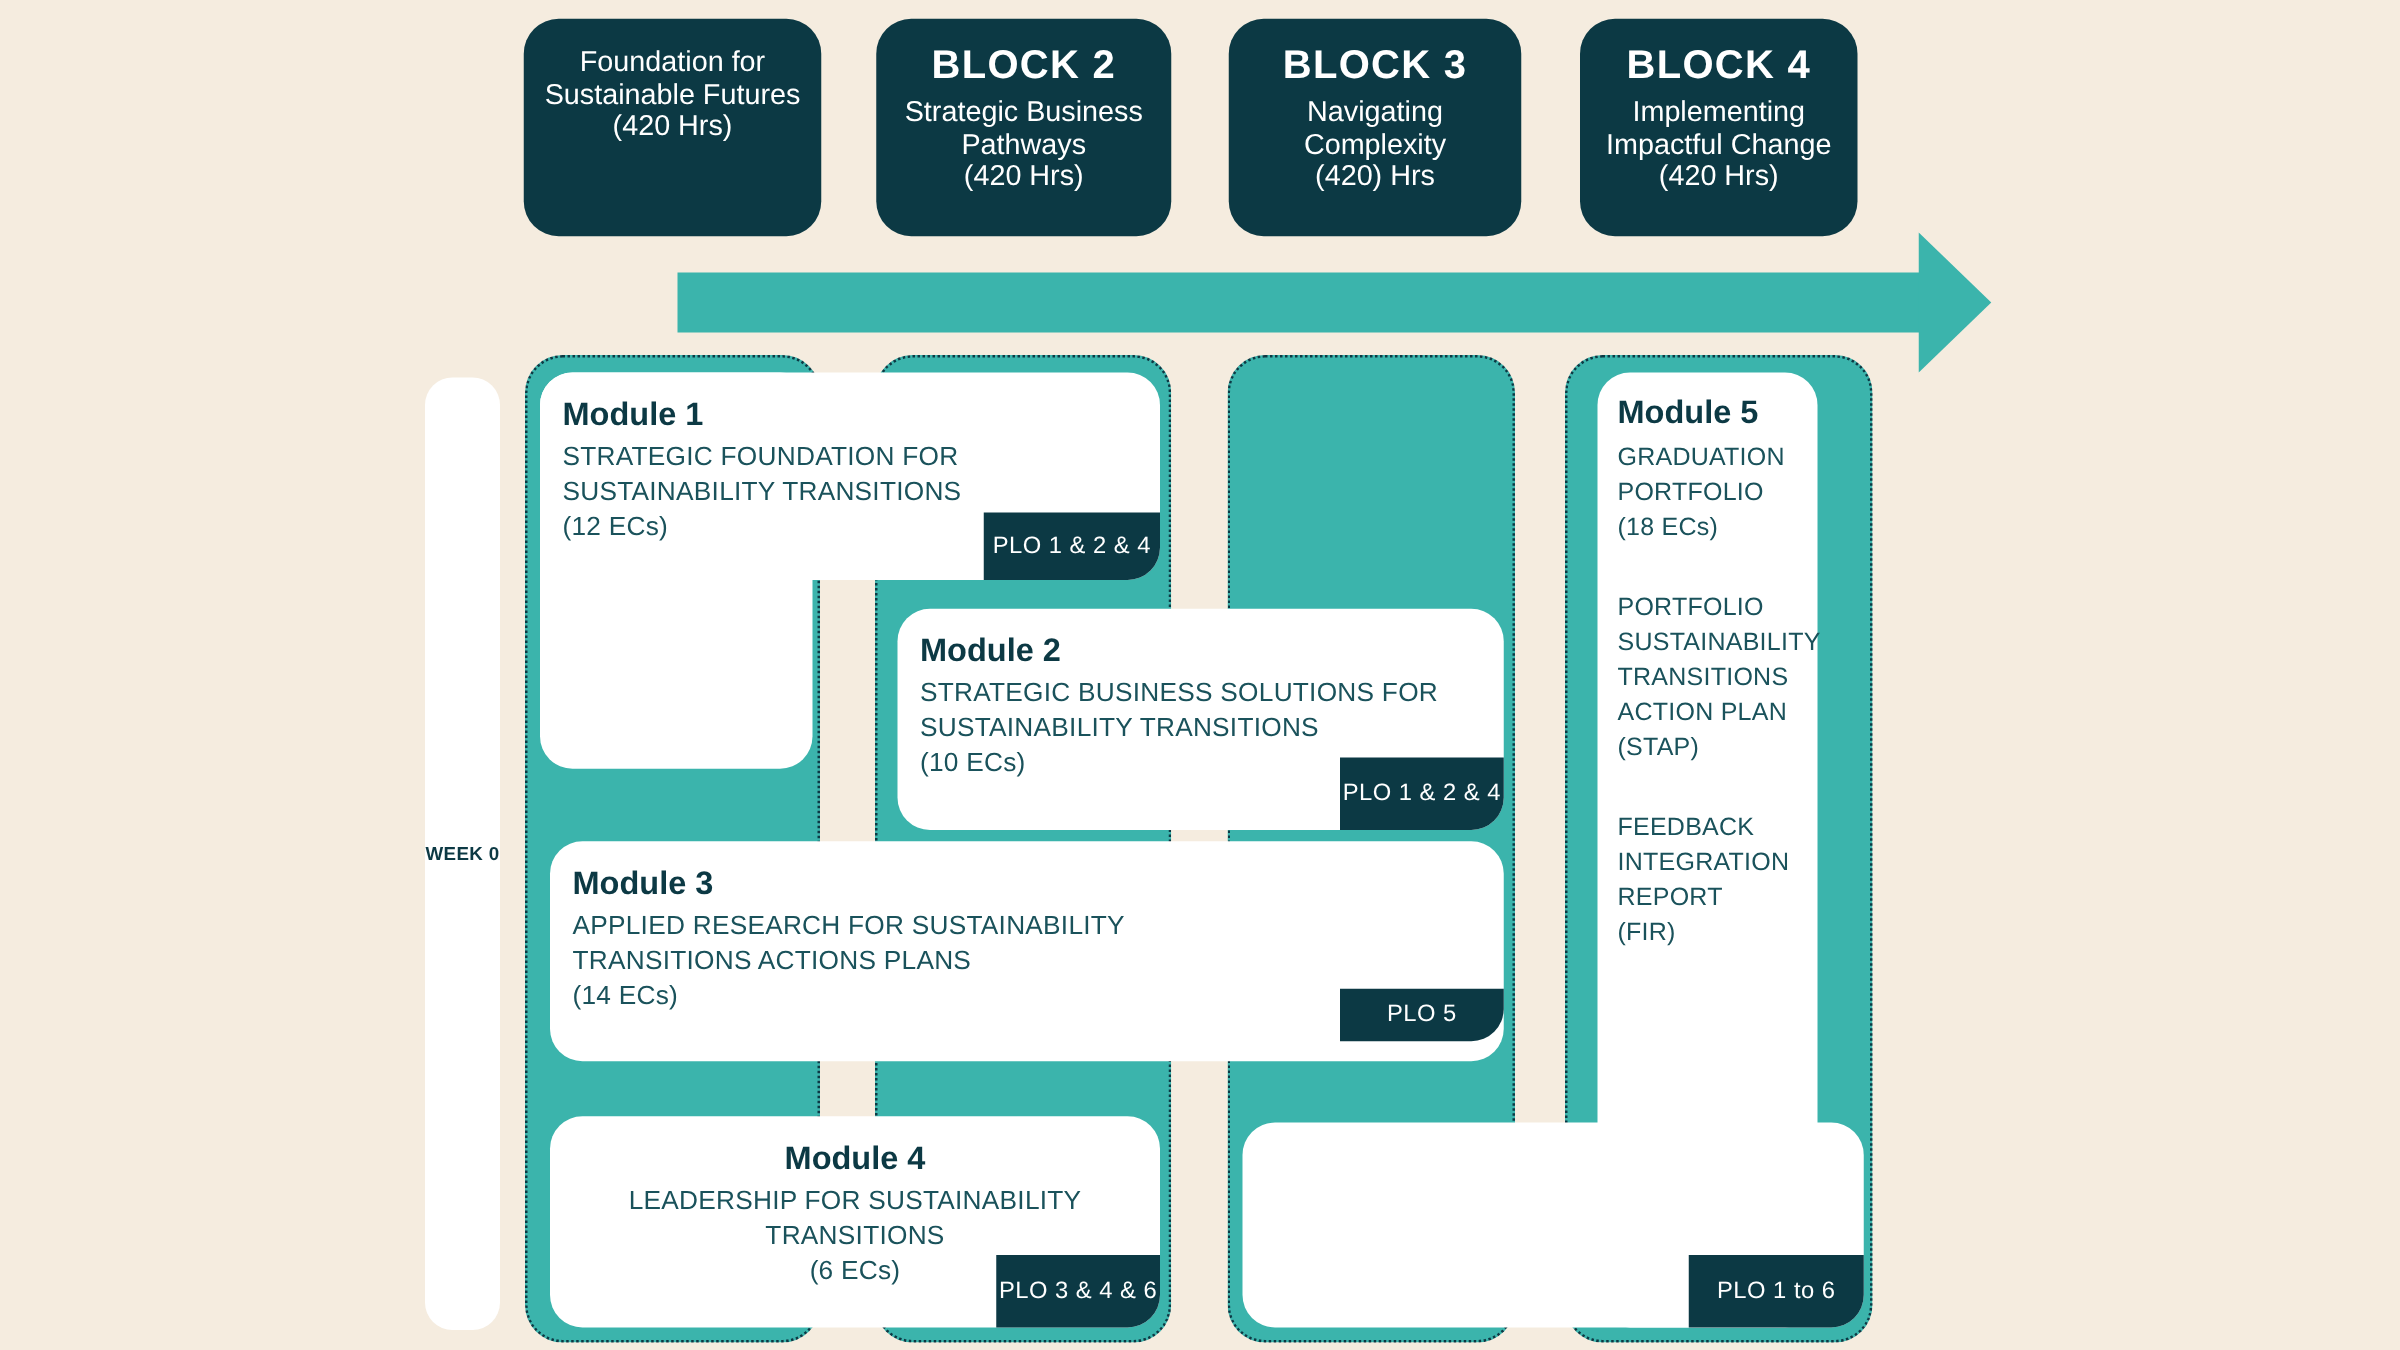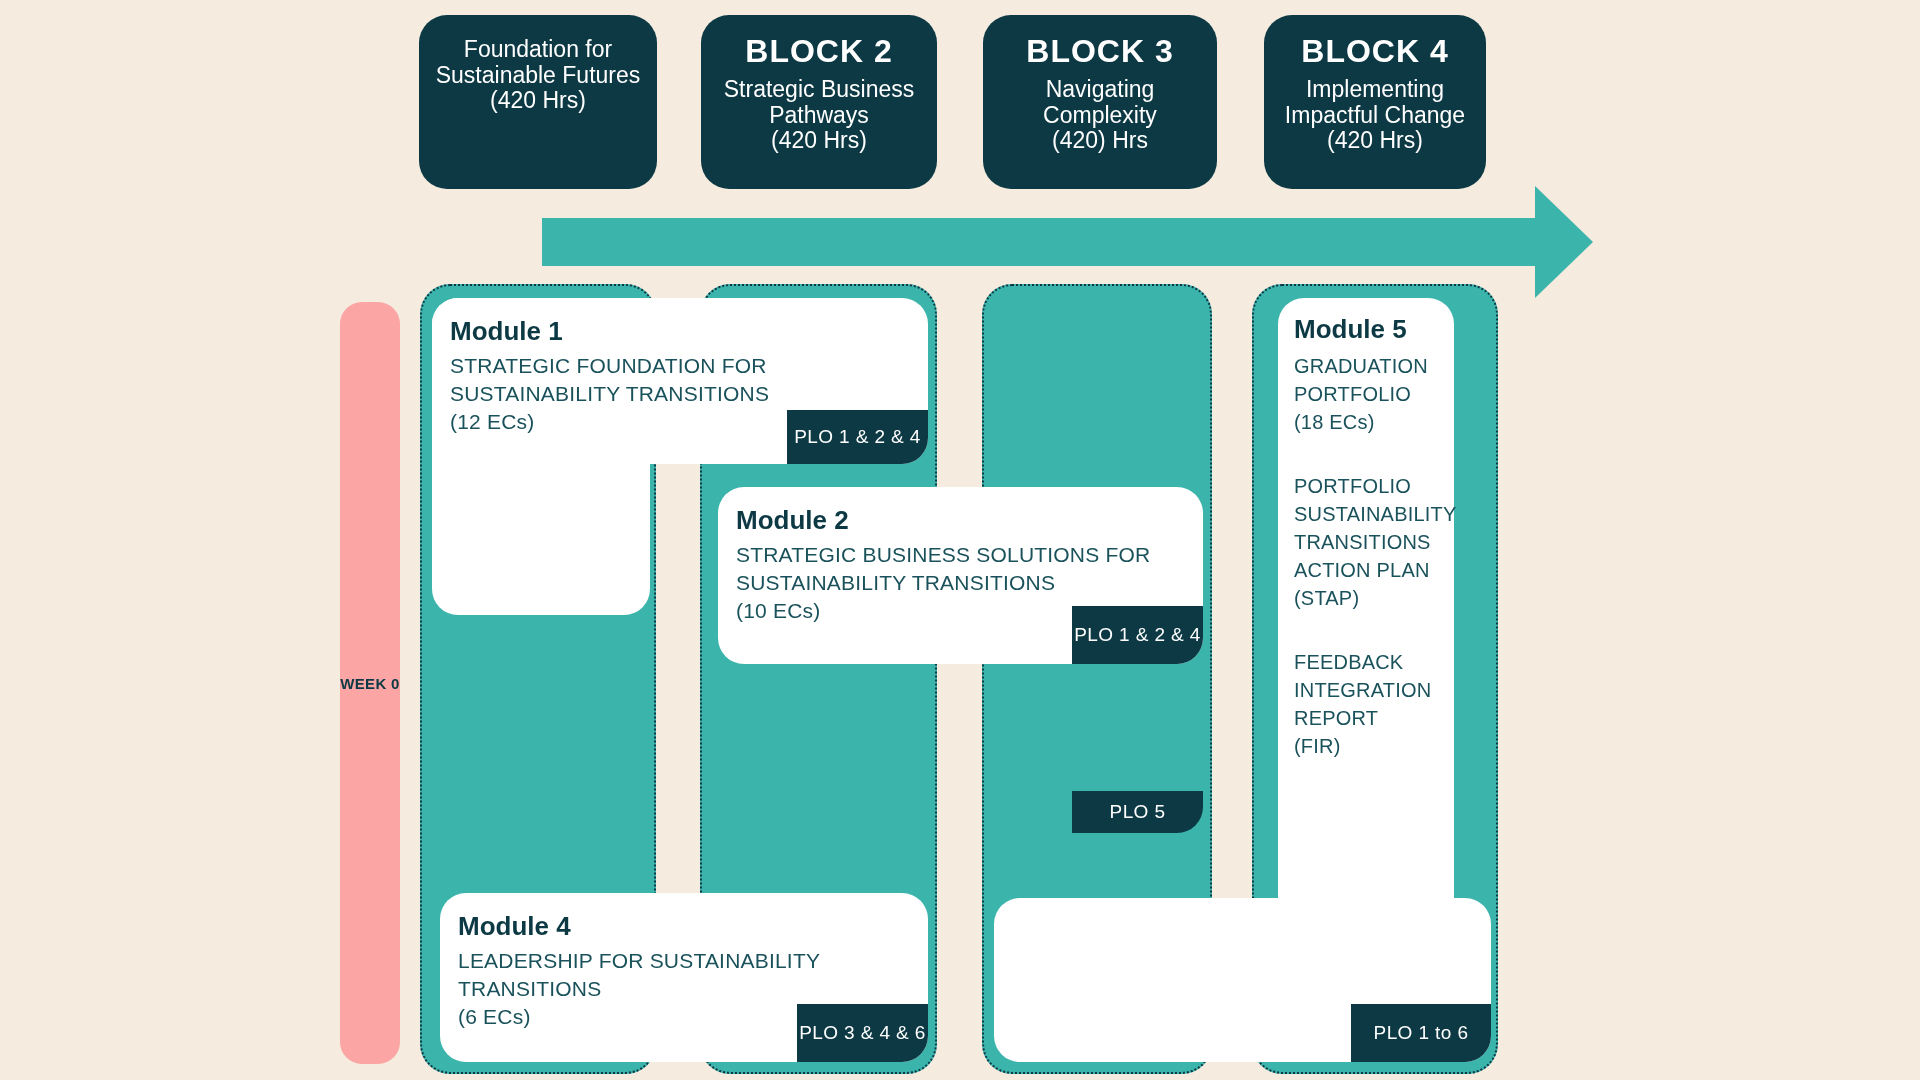--- a/index.html
+++ b/index.html
@@ -20,21 +20,21 @@
   .block-title{font-size:32px;font-weight:700;letter-spacing:1px;line-height:40px;}
   .block-sub{margin-top:6px;font-size:23px;line-height:25.5px;font-weight:400;}
 
   
   .arrow-body{position:absolute;left:542px;top:218px;width:995px;height:48px;background:var(--teal);}
   .arrow-head{position:absolute;left:1535px;top:186px;width:0;height:0;
               border-top:56px solid transparent;border-bottom:56px solid transparent;
               border-left:58px solid var(--teal);}
 
   
-  .week-bar{position:absolute;left:340px;top:302px;width:60px;height:762px;background:#fca5a5;
+  .week-bar{position:absolute;left:340px;top:302px;width:60px;height:762px;background:#ffffff;
             border-radius:22px;display:flex;align-items:center;justify-content:center;}
   .week-label{font-size:15px;font-weight:700;color:var(--title);letter-spacing:.3px;white-space:nowrap;}
 
   
   .col{position:absolute;top:284px;height:790px;background:var(--teal);
        border:2px dotted var(--dark);border-radius:30px;}
 
   
   .card{position:absolute;background:#fff;border-radius:26px;}
   .card-pad{padding:16px 18px;}
@@ -110,22 +110,30 @@
 
   <div class="card card-pad" style="left:718px;top:487px;width:485px;height:177px;">
     <div class="card-title">Module 2</div>
     <div class="card-body">
       <div>STRATEGIC BUSINESS SOLUTIONS FOR</div>
       <div>SUSTAINABILITY TRANSITIONS</div>
       <div>(10 ECs)</div>
     </div>
   </div>
 
+  <div class="card card-pad" style="left:440px;top:673px;width:763px;height:176px;">
+    <div class="card-title">Module 3</div>
+    <div class="card-body">
+      <div>APPLIED RESEARCH FOR SUSTAINABILITY</div>
+      <div>TRANSITIONS ACTIONS PLANS</div>
+      <div>(14 ECs)</div>
+    </div>
+  </div>
 
-  <div class="card card-pad" style="left:440px;top:893px;width:488px;height:169px;">
+  <div class="card card-pad" style="left:440px;top:893px;width:488px;height:169px;text-align:center;">
     <div class="card-title">Module 4</div>
     <div class="card-body">
       <div>LEADERSHIP FOR SUSTAINABILITY</div>
       <div>TRANSITIONS</div>
       <div>(6 ECs)</div>
     </div>
   </div>
 
   <div class="card" style="left:994px;top:898px;width:497px;height:164px;"></div>
 

